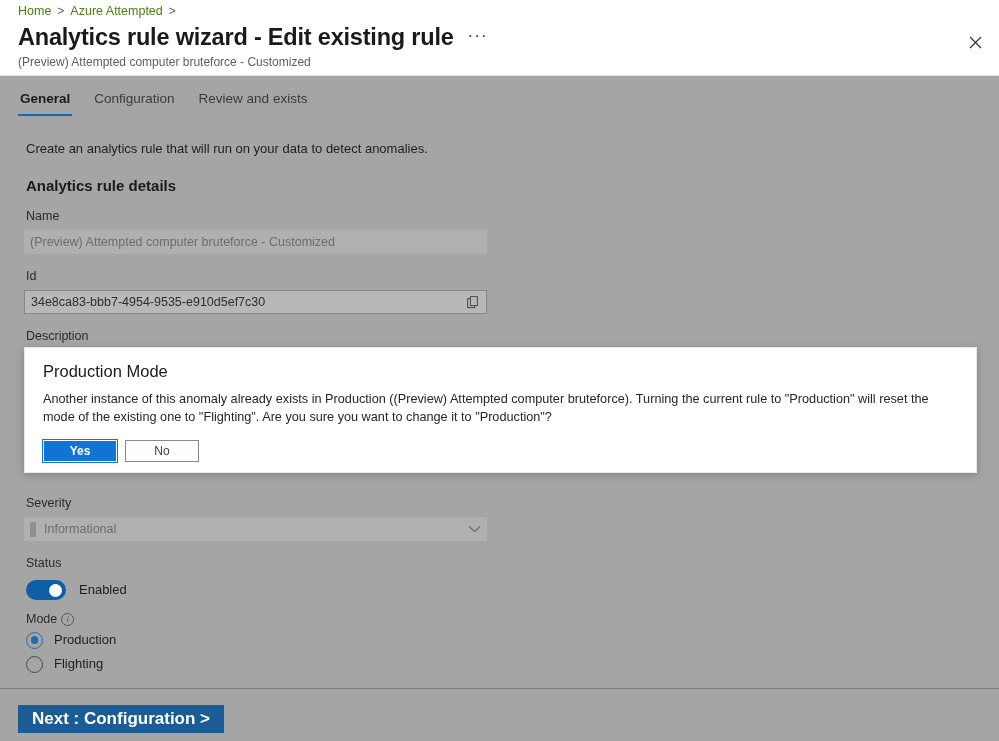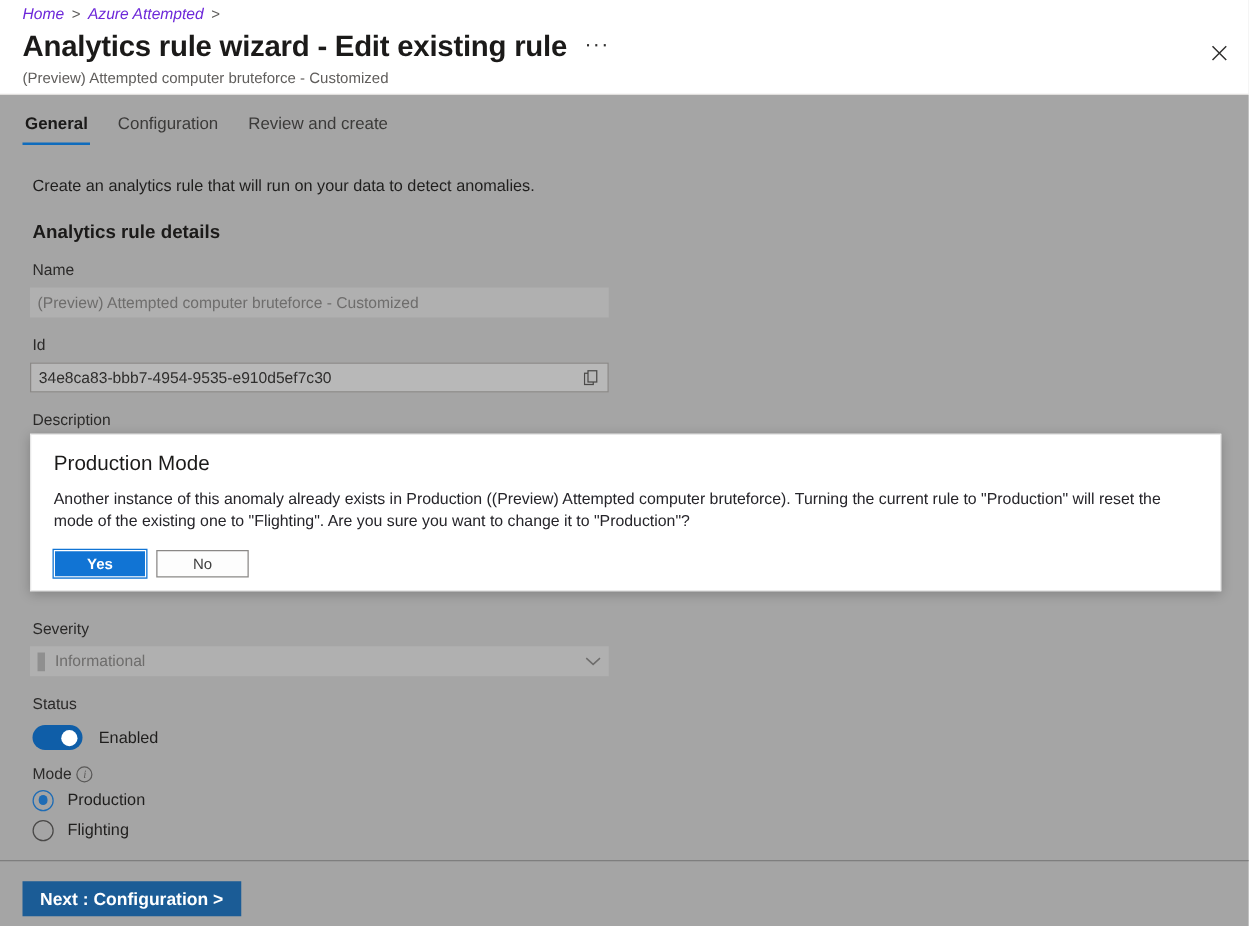--- a/index.html
+++ b/index.html
@@ -30,24 +30,23 @@
     position: absolute;
     left: 18px; top: 2px;
     font-size: 12.5px;
     line-height: 18px;
     display: flex;
     align-items: center;
     gap: 6px;
     white-space: nowrap;
   }
   .bc-link {
-    color: #6d28d9;
+    color: #4d7c0f;
     text-decoration: none;
     cursor: pointer;
-    font-style: italic;
   }
   .bc-sep {
     color: #605e5c;
     font-size: 12px;
   }
 
   .title-row {
     position: absolute;
     left: 18px; top: 22px;
     display: flex;
@@ -289,21 +288,21 @@
     height: 1px;
     background: #7e7e7e;
   }
   .next-btn {
     position: absolute;
     left: 18px; top: 629px;
     height: 28px;
     padding: 0 14px;
     background: #1b5c96;
     color: #ffffff;
-    font-size: 14px;
+    font-size: 17px;
     font-weight: 600;
     border: none;
     display: flex;
     align-items: center;
     justify-content: center;
     cursor: pointer;
     font-family: "Liberation Sans", sans-serif;
   }
 
   
@@ -393,21 +392,21 @@
       <path d="M1 1 L12 12 M12 1 L1 12" stroke="#323130" stroke-width="1.2" fill="none"></path>
     </svg>
   </div>
 </div>
 
 <div class="dim">
 
   <div class="tabs">
     <div class="tab active">General</div>
     <div class="tab">Configuration</div>
-    <div class="tab">Review and create</div>
+    <div class="tab">Review and exists</div>
   </div>
 
   <div class="content">
 
     <div class="intro">Create an analytics rule that will run on your data to detect anomalies.</div>
     <div class="section-title">Analytics rule details</div>
 
     <div class="field-label" style="top:92px">Name</div>
     <div class="field-box disabled" style="top:114px">
       <span>(Preview) Attempted computer bruteforce - Customized</span>

